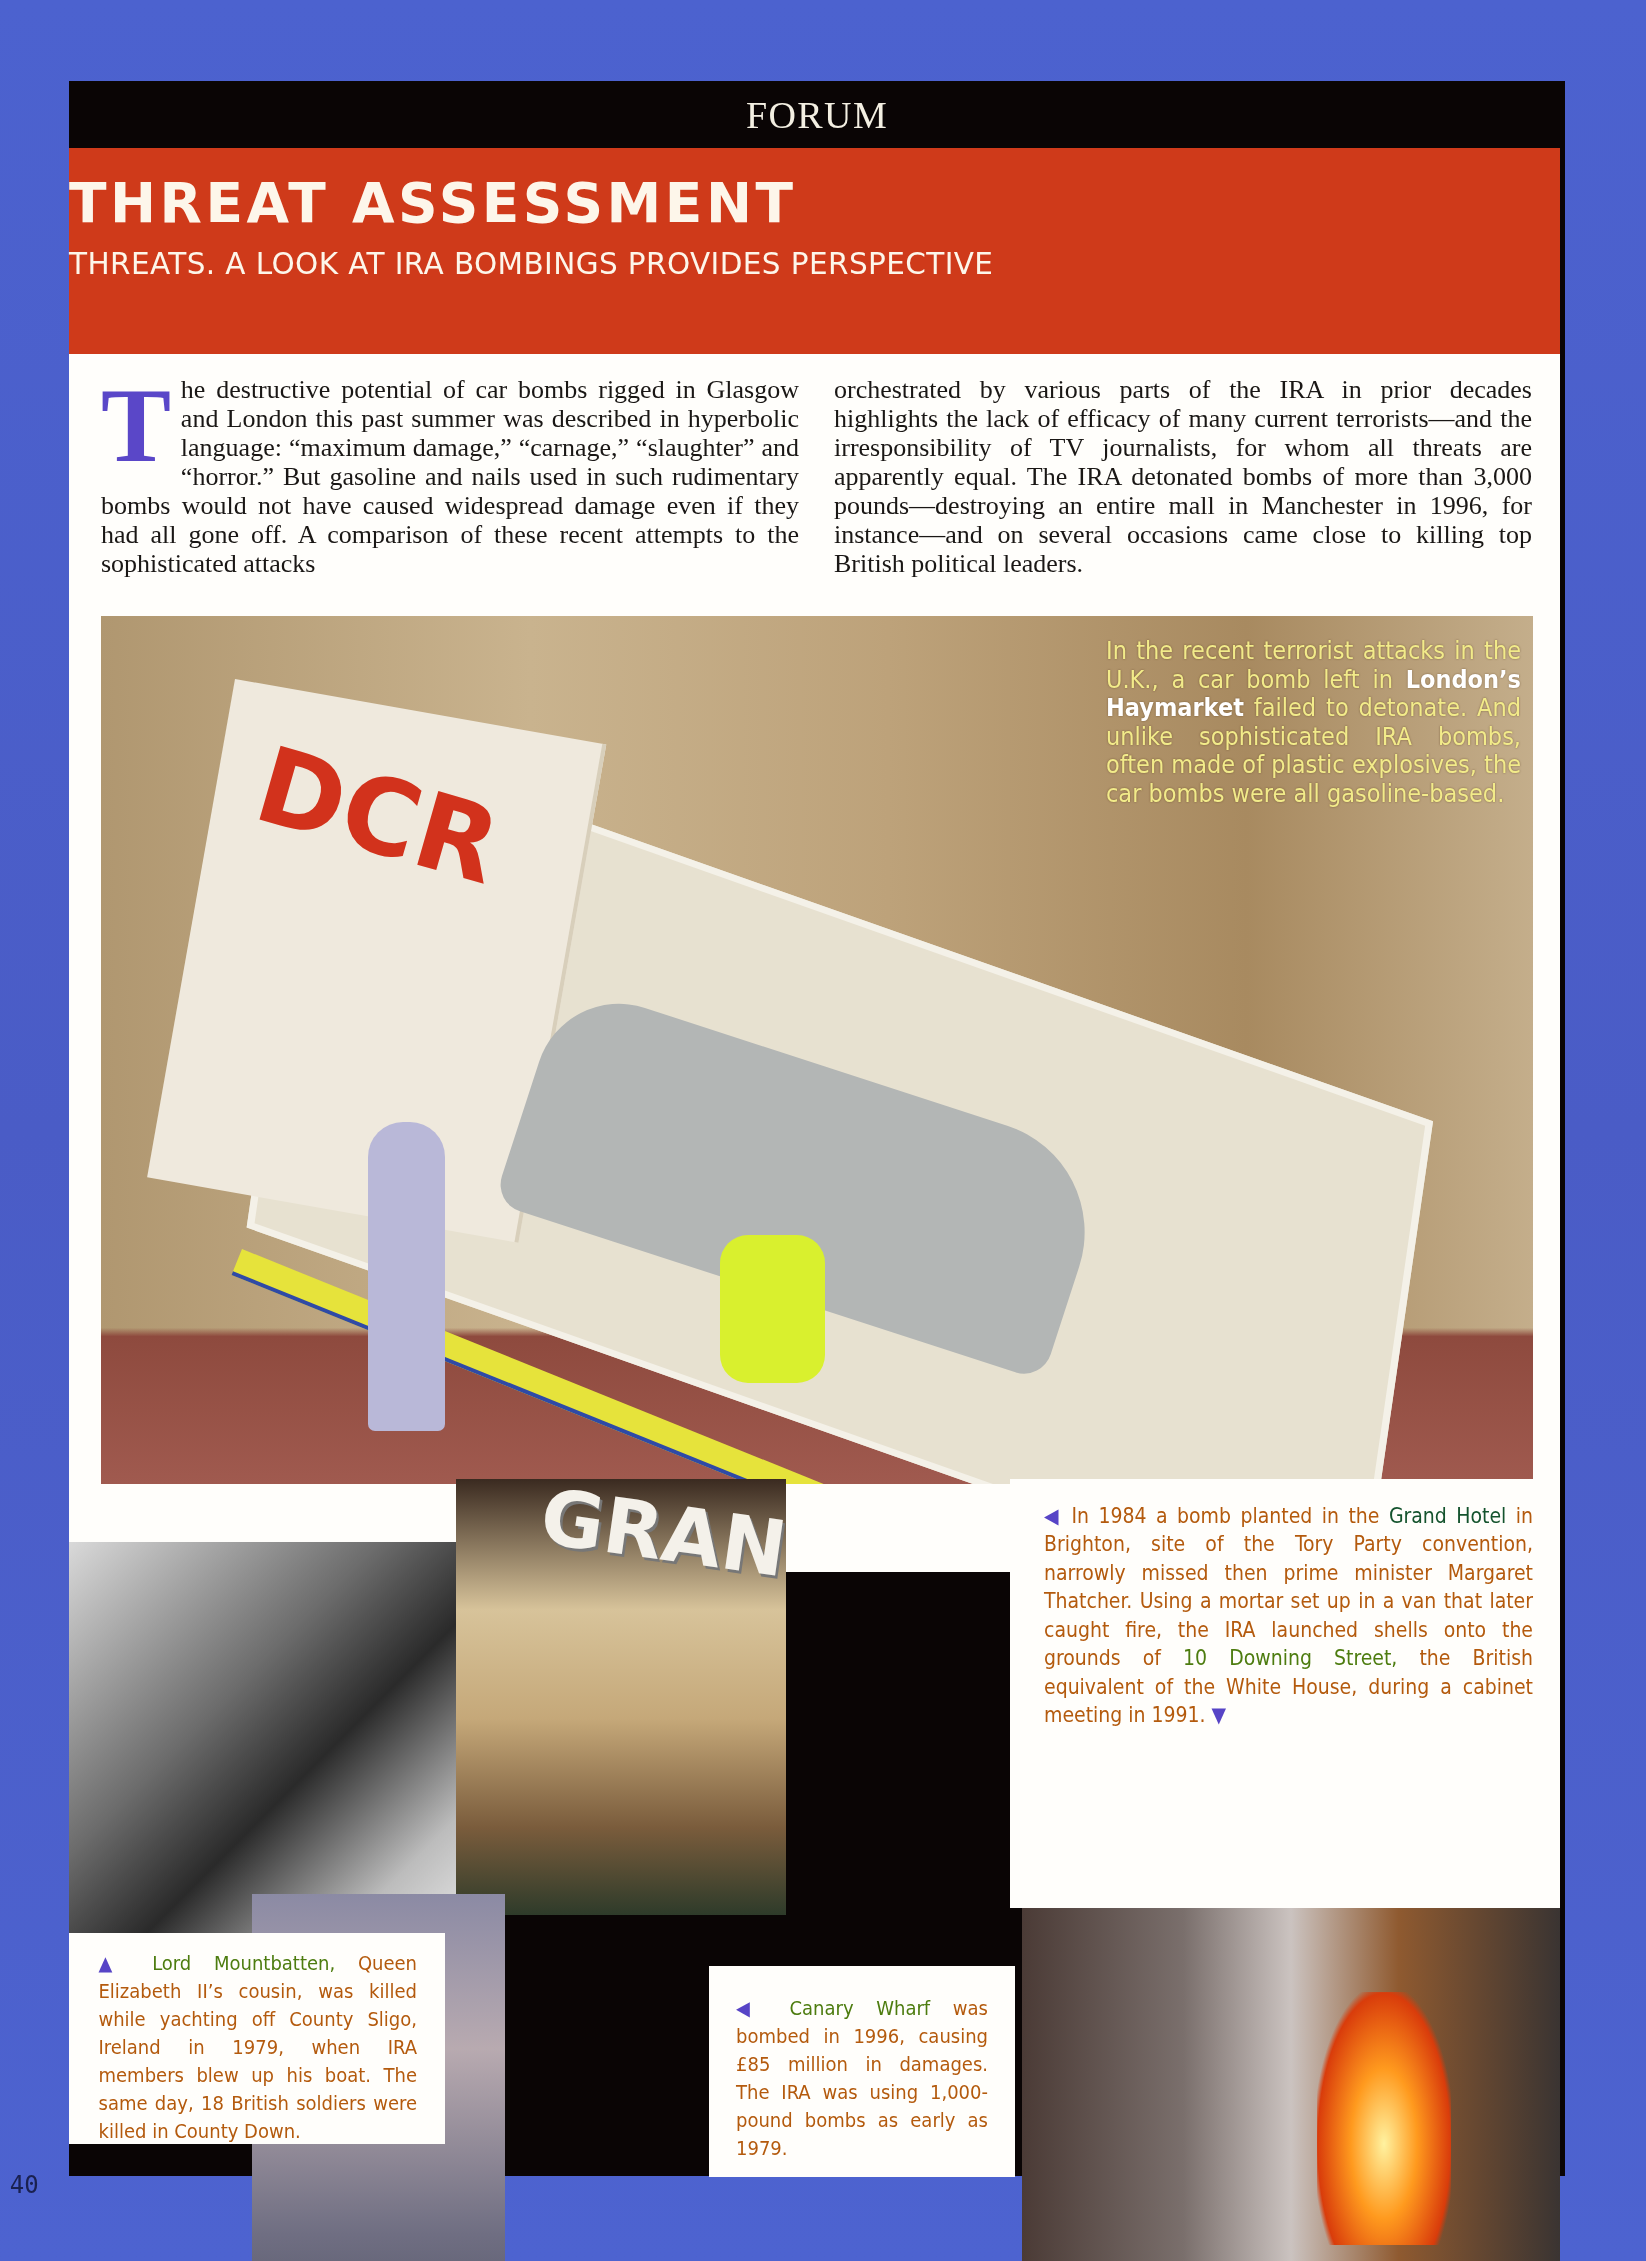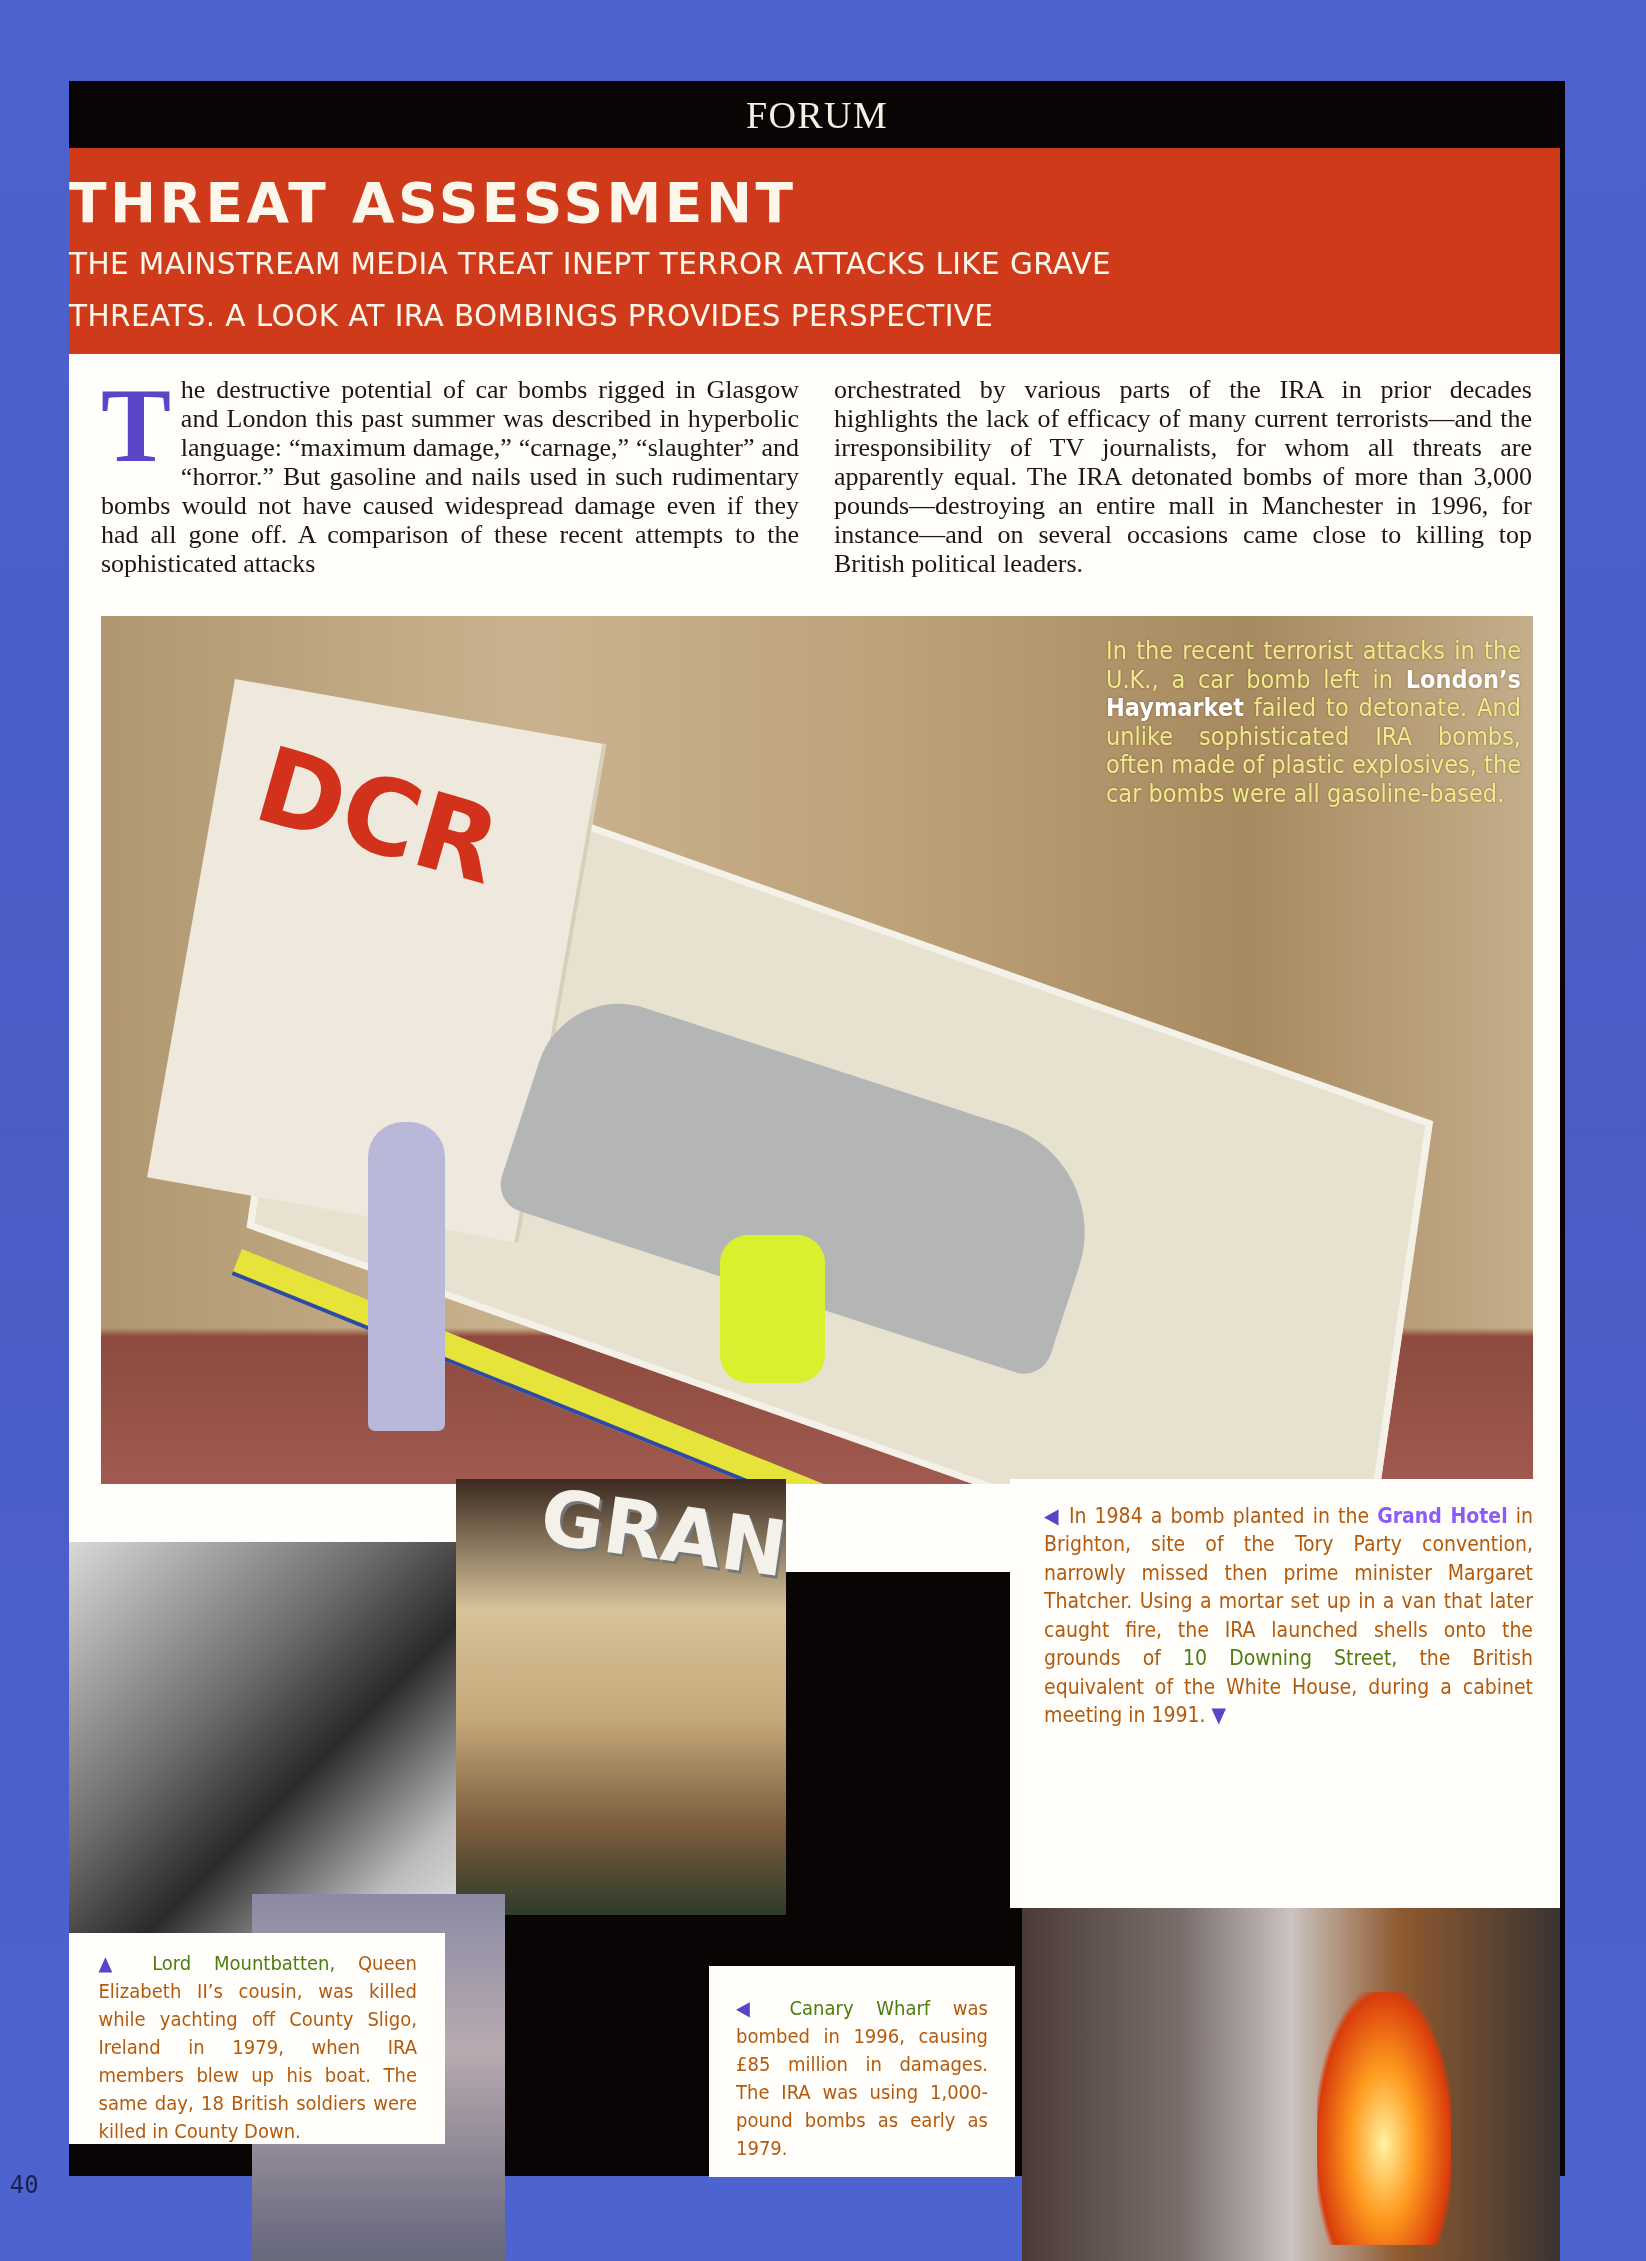--- a/index.html
+++ b/index.html
@@ -112,40 +112,39 @@
   }
   .flame {
     position:absolute; left:295px; top:84px; width:134px; height:253px;
     background:radial-gradient(ellipse at 50% 60%,#fff2a0 0%,#ff9a1e 35%,#d93c0b 70%,rgba(0,0,0,0) 75%);
   }
   .cap {
     position:absolute; background:#fffefb;
     font-family:"DejaVu Sans Condensed","DejaVu Sans", sans-serif; color:#b45a0d; text-align:justify;
   }
   .cap .hl { color:#4d7c0f; font-weight:normal; }
-  .cap .hl-orange { color:#8b5cf6; font-weight:bold; }
+  .cap .hl-orange { color:#14532d; font-weight:normal; }
   .arrow { color:#5744c6; }
   .cap-grand { left:941px; top:0; width:550px; height:429px; padding:22.5px 27px 0 34px; box-sizing:border-box; font-size:21px; line-height:28.5px; }
   .cap-mount { left:0; top:454px; width:376px; height:211px; padding:15.5px 28px 0 29.5px; box-sizing:border-box; font-size:20px; line-height:28px; }
   .cap-wharf { left:640px; top:475px; width:306px; height:211px; padding:28px 27px 0 27px; box-sizing:border-box; font-size:20px; line-height:28px;margin-top:12px; }
   .page-number {
     position:absolute; left:9.8px; top:2171px; font-family:"DejaVu Sans Mono", monospace; font-size:24px; color:#1a2150;
   }
 </style>
 </head>
 <body>
 
 <div class="page">
   <div class="forum-bar">
     <span class="forum-label">FORUM</span>
   </div>
 
   <div class="red-banner">
     <div class="headline">THREAT ASSESSMENT</div>
-    <div class="deck">THE MAINSTREAM MEDIA TREAT INEPT TERROR ATTACKS LIKE GRAVE</div>
     <div class="deck">THREATS. A LOOK AT IRA BOMBINGS PROVIDES PERSPECTIVE</div>
   </div>
 
   <div class="article">
     <div class="columns">
       <div class="col">
         <span class="dropcap">T</span>
         <span>he destructive potential of car bombs rigged in Glasgow and London this past summer was described in hyperbolic language: “maximum damage,” “carnage,” “slaughter” and “horror.” But gasoline and nails used in such rudimentary bombs would not have caused widespread damage even if they had all gone off. A comparison of these recent attempts to the sophisticated attacks</span>
       </div>
       <div class="col">orchestrated by various parts of the IRA in prior decades highlights the lack of efficacy of many current terrorists—and the irresponsibility of TV journalists, for whom all threats are apparently equal. The IRA detonated bombs of more than 3,000 pounds—destroying an entire mall in Manchester in 1996, for instance—and on several occasions came close to killing top British political leaders.</div>

